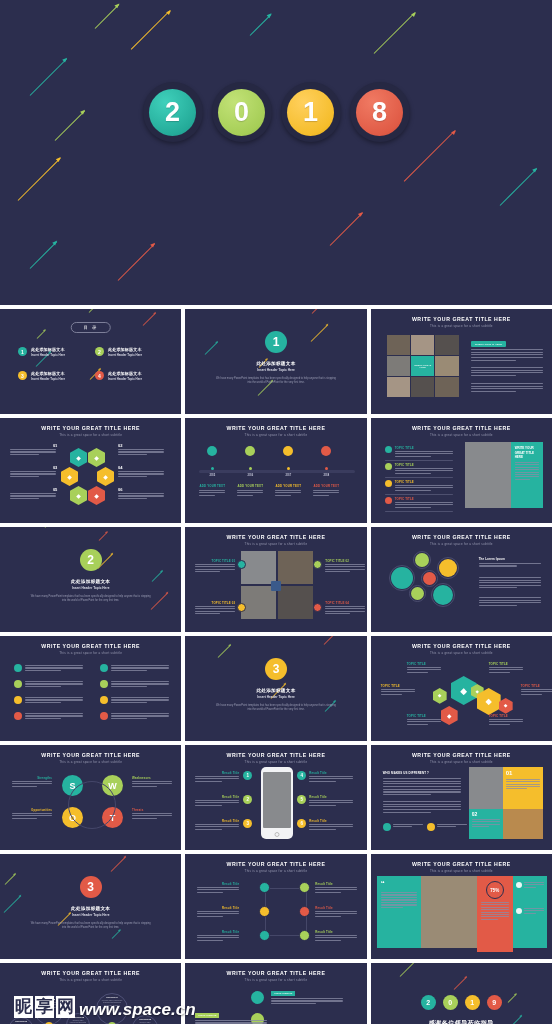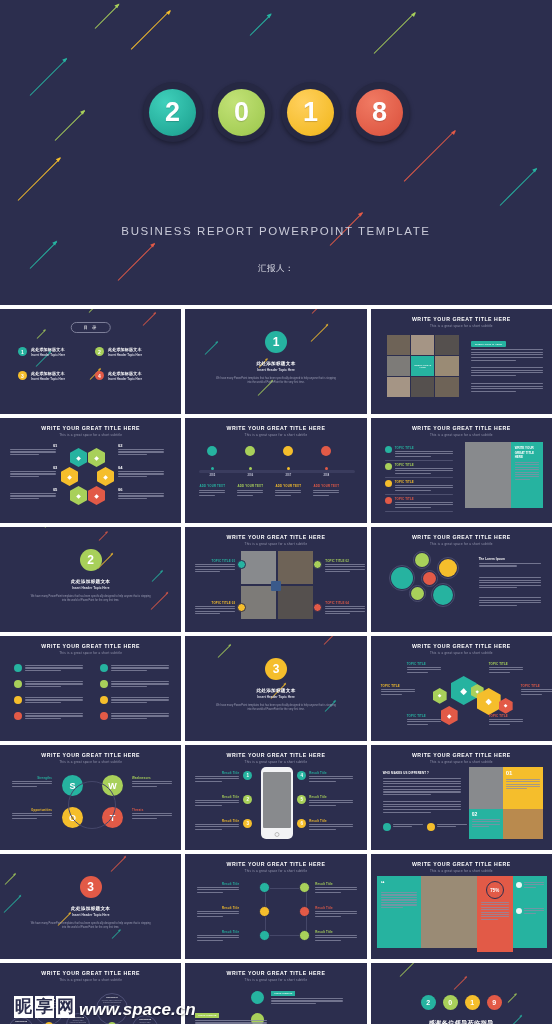--- a/index.html
+++ b/index.html
@@ -219,22 +219,20 @@
           <div class="ball c2">0</div>
         </div>
         <div class="ball-ring">
           <div class="ball c3">1</div>
         </div>
         <div class="ball-ring">
           <div class="ball c4">8</div>
         </div>
       </div>
 
-    <div class="hero-sub">BUSINESS REPORT POWERPOINT TEMPLATE</div>
-    <div class="hero-presenter">汇报人：</div>
   </div>
 
   <div class="grid" id="slideGrid">
       <div class="slide">
         <div class="sdeco">
           <div class="arrow" style="left: 37px; top: 29px; width: 12px; transform: rotate(-45deg); background: rgb(168, 208, 90); color: rgb(168, 208, 90); opacity: 0.85;">
             <i style="border-left-width:3px;border-top-width:1.5px;border-bottom-width:1.5px;top:-1px;"></i>
           </div>
           <div class="arrow" style="left: 90px; top: 70px; width: 15px; transform: rotate(-45deg); background: rgb(245, 190, 44); color: rgb(245, 190, 44); opacity: 0.85;">
             <i style="border-left-width:3px;border-top-width:1.5px;border-bottom-width:1.5px;top:-1px;"></i>

